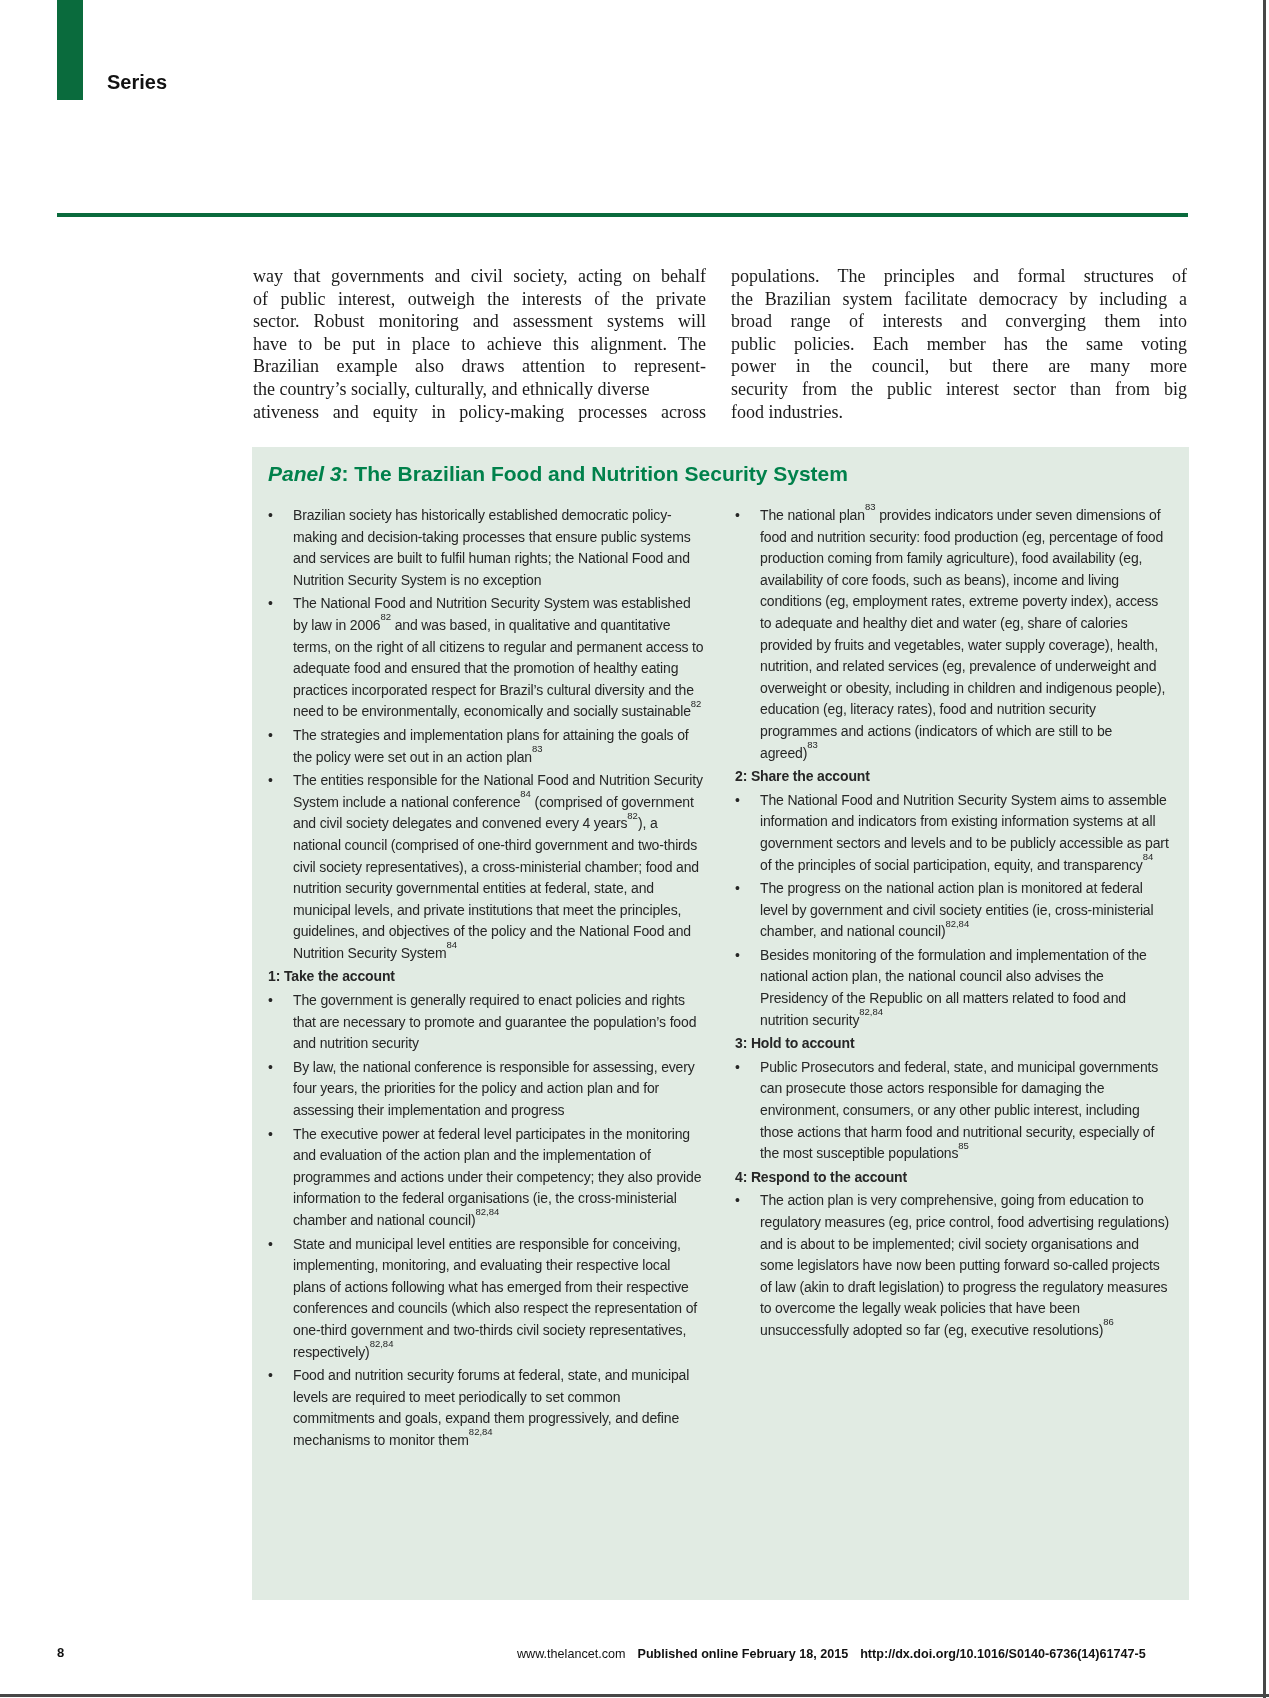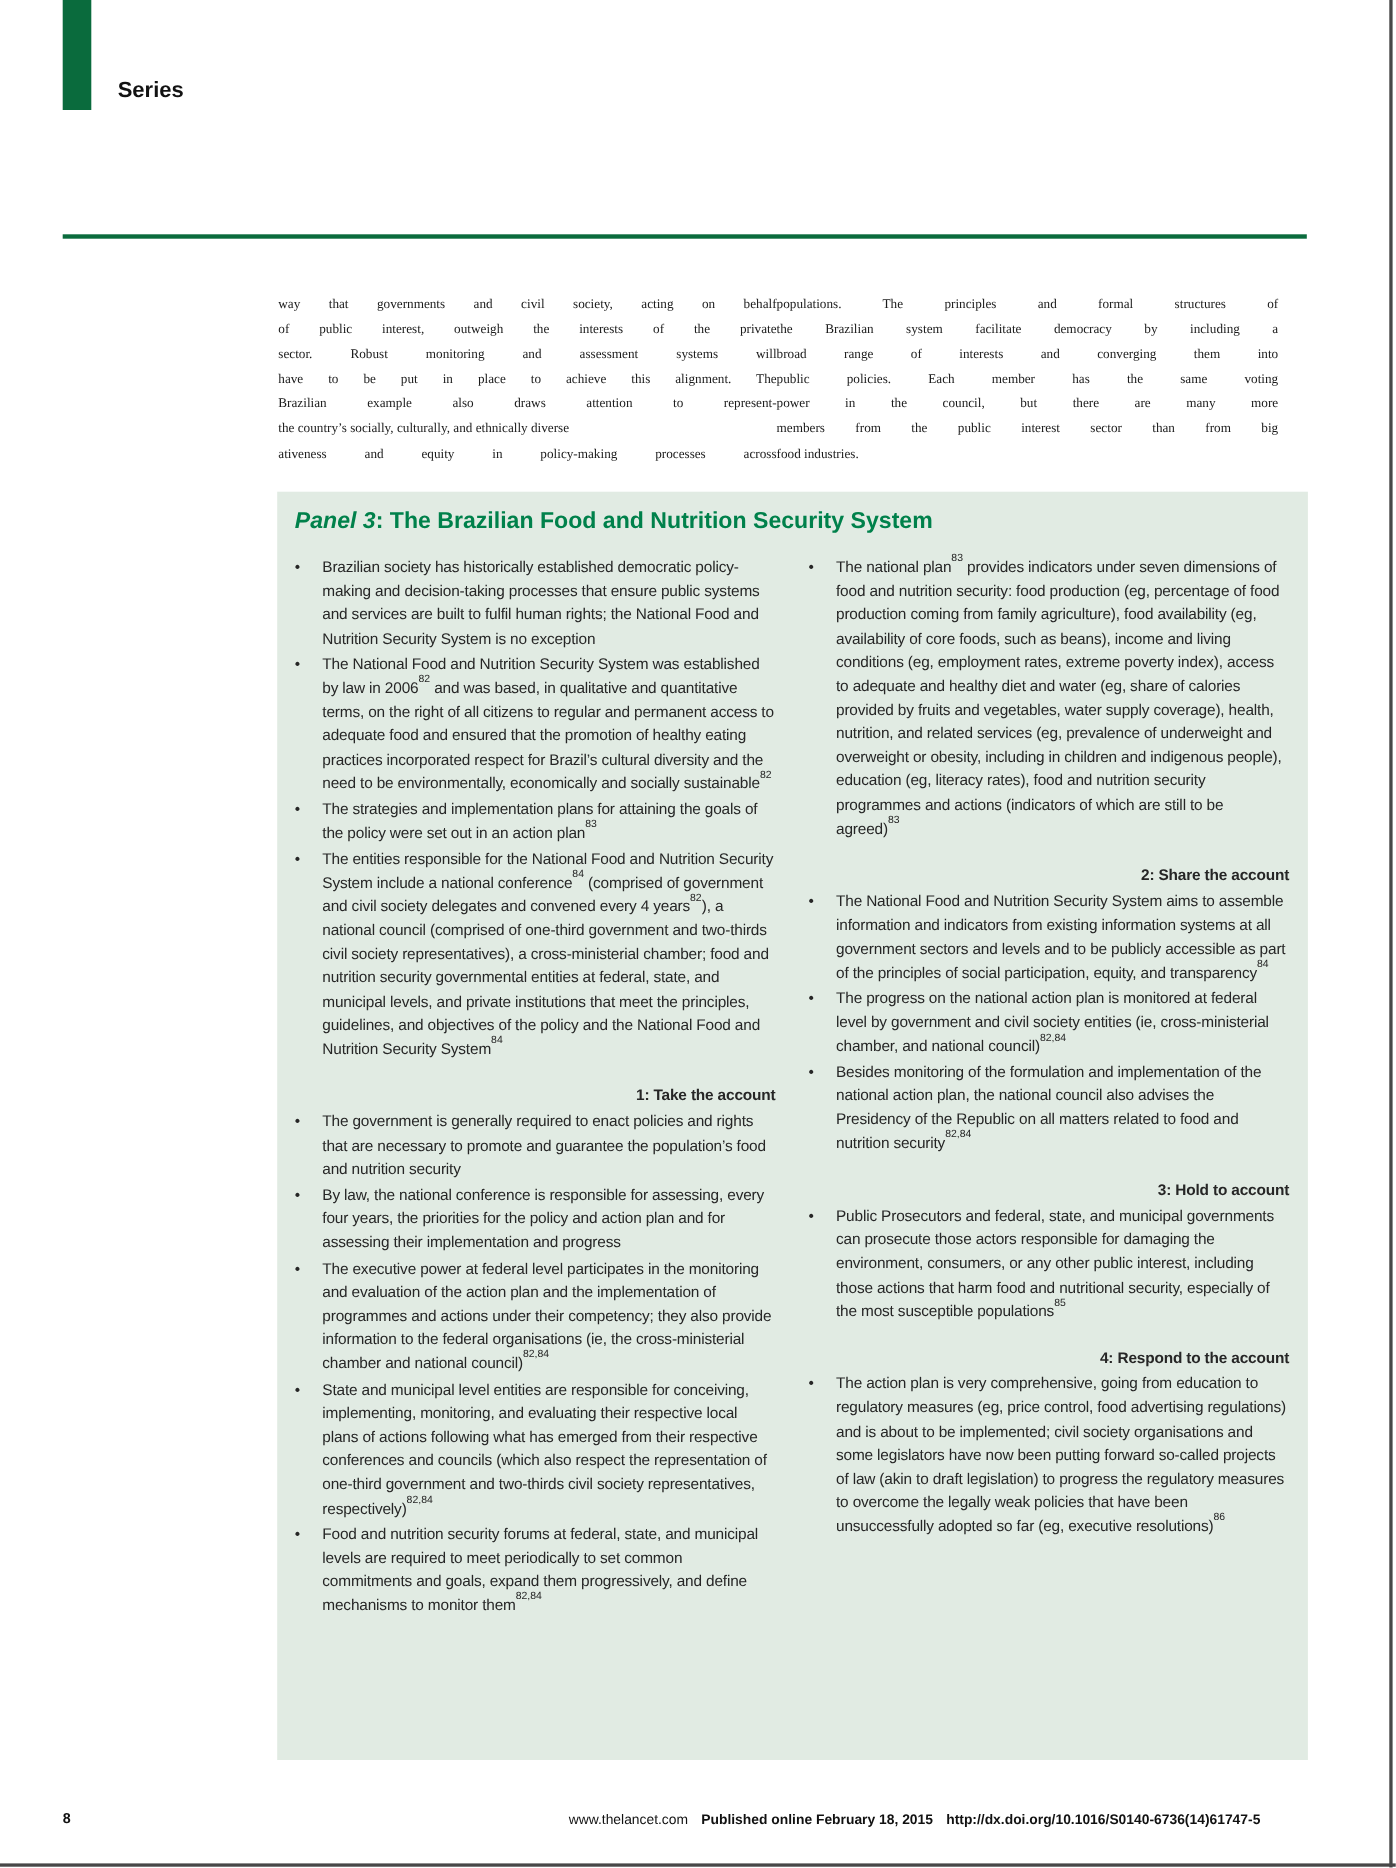--- a/index.html
+++ b/index.html
@@ -3,37 +3,37 @@
 <meta charset="utf-8">
 <style>
   html,body{margin:0;padding:0;background:#ffffff;}
   .page{position:relative;width:1269px;height:1698px;background:#ffffff;overflow:hidden;
         font-family:"Liberation Sans",sans-serif;color:#1c1c1c;text-decoration:underline;}
 
   .green-bar{position:absolute;left:57px;top:0;width:26px;height:100px;background:var(--brand_green);}
   .series-label{position:absolute;left:107px;top:71px;font-size:20px;font-weight:bold;color:#121212;}
   .rule{position:absolute;left:57px;top:213px;width:1131px;height:4px;background:var(--brand_green);}
 
-  .body-cols{position:absolute;left:253px;top:265px;display:flex;
-             font-family:"Liberation Serif",serif;font-size:12px;line-height:22.6px;color:#1b1b1b;}
+  .body-cols{position:absolute;left:253px;top:265px;display:flex;gap:25px;
+             font-family:"Liberation Serif",serif;font-size:18px;line-height:22.6px;color:#1b1b1b;}
   .colL{width:453px;}
   .colR{width:456px;}
   .tline{text-align:justify;text-align-last:justify;}
   .tline.last{text-align-last:left;}
 
   .panel{position:absolute;left:252px;top:447px;width:937px;min-height:1153px;
          background:var(--panel_bg);box-sizing:border-box;padding:15px 17px 18px 16px;color:#262626;}
   .panel-title{font-size:21px;font-weight:bold;color:var(--panel_green);margin:0 0 17px 0;}
   .panel-title .em{font-style:italic;}
   .panel-cols{display:flex;gap:30px;}
   .pcol{width:440px;font-size:14px;line-height:21.6px;letter-spacing:-0.15px;}
   .p-item{display:flex;margin-top:2px;}
   .p-marker{flex:0 0 25px;width:25px;}
   .p-text{flex:1;}
-  .p-heading{font-weight:bold;margin-top:21px;text-align:right;}
+  .p-heading{font-weight:bold;margin-top:2px;}
   .pcol sup{font-size:9.5px;line-height:0;position:relative;top:-4px;letter-spacing:0;}
 
   .footer-num{position:absolute;left:57px;top:1645px;font-size:13px;font-weight:bold;color:#111;}
   .footer-center{position:absolute;left:517px;top:1647px;font-size:12.6px;color:#111;white-space:nowrap;}
   .footer-center .b{font-weight:bold;margin-left:12px;}
 
   .edge-right{position:absolute;left:1263px;top:0;width:3px;height:1698px;background:#474747;}
   .edge-bottom{position:absolute;left:0;top:1694px;width:1269px;height:3px;background:#474747;}
 </style>
 </head>
@@ -54,21 +54,21 @@
         <div class="tline">Brazilian example also draws attention to represent-</div>
         <div class="tline last">the country’s socially, culturally, and ethnically diverse</div>
         <div class="tline">ativeness and equity in policy-making processes across</div>
       </div>
     <div class="colR">
         <div class="tline">populations. The principles and formal structures of</div>
         <div class="tline">the Brazilian system facilitate democracy by including a</div>
         <div class="tline">broad range of interests and converging them into</div>
         <div class="tline">public policies. Each member has the same voting</div>
         <div class="tline">power in the council, but there are many more</div>
-        <div class="tline">members from the public interest sector than from big</div>
+        <div class="tline">security from the public interest sector than from big</div>
         <div class="tline last">food industries.</div>
       </div>
   </div>
 
   <div class="panel">
     <div class="panel-title">
       <span class="em">Panel 3</span><span>: The Brazilian Food and Nutrition Security System</span>
     </div>
     <div class="panel-cols">
       <div class="pcol">

